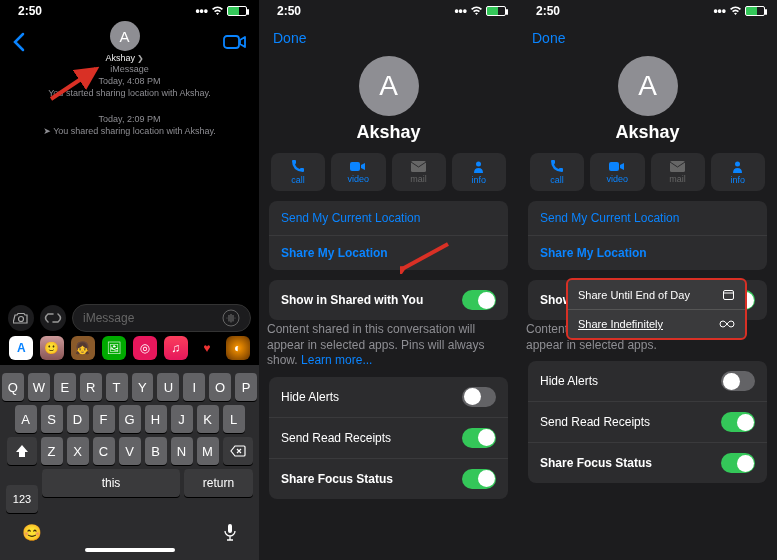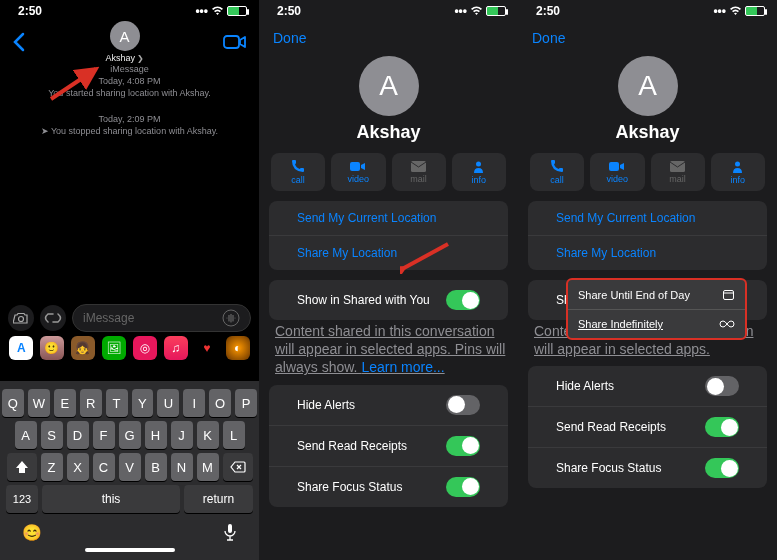--- a/index.html
+++ b/index.html
@@ -52,46 +52,46 @@
   .apps-row { position:absolute; bottom:198px; left:0; right:0; display:flex; justify-content:space-around; padding:2px 6px;}
   .app-ic { width:24px; height:24px; border-radius:6px; display:flex; align-items:center; justify-content:center; font-size:12px; color:#fff;}
 
   
   .keyboard { position:absolute; bottom:0; left:0; right:0; background:#2c2c2e; padding:4px 2px 6px 2px; }
   .krow { display:flex; justify-content:center; gap:4px; margin:4px 0; }
   .key { background:#636366; width:22px; height:28px; border-radius:4px; display:flex; align-items:center; justify-content:center; font-size:13px; color:#fff; box-shadow:0 1px 0 #000;}
   .key.dark { background:#3a3a3c; }
   .key.shift { width:30px; }
   .key.bksp { width:30px; }
-  .key.k123 { width:32px; font-size:11px;}
+  .key.k123 { width:32px; font-size:11px;margin-top:16px;}
   .key.space { flex:1; font-size:12px; }
   .key.return { width:69px; font-size:12px;}
   .krow.bottom { padding:0 4px; }
   .kb-footer { display:flex; justify-content:space-between; padding:6px 20px 2px 20px; font-size:16px; color:#fff;}
   .home-ind { width:90px; height:4px; background:#fff; border-radius:2px; margin:4px auto 2px auto;}
 
   
   .done-row { display:flex; justify-content:flex-start; padding:8px 14px 0 14px; }
   .done { color:#0a84ff; font-size:14px; }
   .big-avatar { width:60px; height:60px; border-radius:50%; background:#8e8e93; display:flex; align-items:center; justify-content:center; font-size:28px; color:#fff; margin:10px auto 6px auto;}
   .big-name { text-align:center; font-size:18px; font-weight:600; margin-bottom:10px; }
   .action-row { display:flex; gap:6px; padding:0 12px 10px 12px; }
   .action-btn { flex:1; background:#2c2c2e; border-radius:8px; display:flex; flex-direction:column; align-items:center; justify-content:center; padding:6px 0; gap:2px;}
   .action-btn .ic { color:#0a84ff; font-size:14px;}
   .action-btn.dis .ic { color:#666;}
   .action-btn .lb { font-size:9px; color:#0a84ff;}
   .action-btn.dis .lb { color:#666;}
 
   .card { margin:0 10px 10px 10px; background:#2c2c2e; border-radius:8px; overflow:hidden;}
-  .card .row { padding:10px 28px; font-size:12px; color:#0a84ff; border-bottom:0.5px solid #3a3a3c;}
-  .card .row:last-child { border-bottom:none; }
+  .card .row { padding:10px 12px; font-size:12px; color:#0a84ff; border-bottom:0.5px solid #3a3a3c;}
+  .card .row:last-child { border-bottom:none;font-weight:bold; }
   .card .row.white { color:#fff; display:flex; justify-content:space-between; align-items:center;}
   .card .row.trunc { color:#fff; display:flex; justify-content:space-between; align-items:center; overflow:hidden;}
   .card .row .trunc-label { white-space:nowrap; overflow:hidden; text-overflow:clip; max-width:30px; }
-  .hint { padding:0 12px 8px 16px; font-size:14px; color:#8e8e93; line-height:1.3;text-decoration:underline;}
+  .hint { padding:0 12px 8px 8px; font-size:12px; color:#8e8e93; line-height:1.3;}
   .hint a { color:#0a84ff; text-decoration:none;}
 
   .toggle { width:34px; height:20px; border-radius:10px; position:relative; flex-shrink:0;}
   .toggle.on { background:#34c759; }
   .toggle.off { background:#636366; }
   .toggle::after { content:""; position:absolute; width:17px; height:17px; background:#fff; border-radius:50%; top:1.5px; }
   .toggle.on::after { right:1.5px; }
   .toggle.off::after { left:1.5px; }
 
   .arrow2 { position:absolute; left:400px; top:240px; pointer-events:none; }
@@ -150,21 +150,21 @@
       </defs>
     <line x1="5" y1="35" x2="50" y2="5" stroke="#d93025" stroke-width="4" marker-end="url(#ah1)"></line>
   </svg>
   <div class="chat-body">
     <div class="line">iMessage</div>
     <div class="line">Today, 4:08 PM</div>
     <div class="line msg">You started sharing location with Akshay.</div>
     <div class="line" style="margin-top:16px;">Today, 2:09 PM</div>
     <div class="line msg">
       <span>➤</span>
-      <span>You stopped sharing location with Akshay.</span>
+      <span>You shared sharing location with Akshay.</span>
     </div>
   </div>
 
   <div class="input-bar">
     <div class="circle-btn">
       <svg width="16" height="13" viewBox="0 0 16 13">
           <path d="M2 3 h2 l1 -1.5 h6 l1 1.5 h2 v8 h-14 Z" stroke="#aaa" stroke-width="1.2" fill="none"></path>
           <circle cx="8" cy="7" r="2.5" stroke="#aaa" stroke-width="1.2" fill="none"></circle>
         </svg>
     </div>

